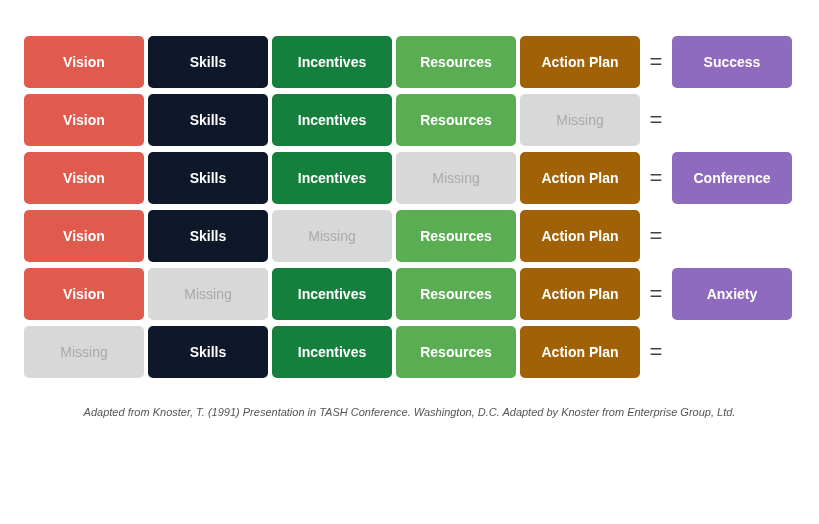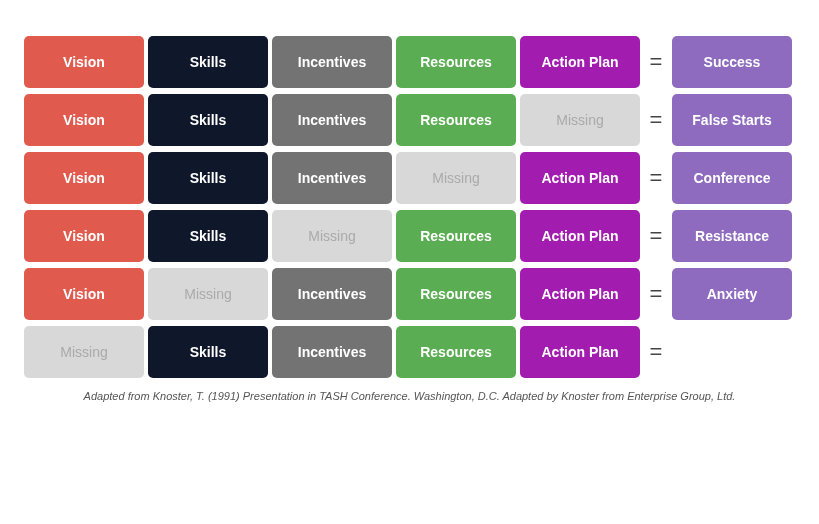--- a/index.html
+++ b/index.html
@@ -38,34 +38,34 @@
       color: white;
       flex-shrink: 0;
     }
     .cell.missing {
       background: #d8d8d8;
       color: #aaa;
       font-weight: normal;
     }
     .cell.vision    { background: #e05a4e; }
     .cell.skills    { background: #0f172a; }
-    .cell.incentives{ background: #737373; }
+    .cell.incentives{ background: #15803d; }
     .cell.resources { background: #5aad52; }
-    .cell.actionplan{ background: #a21caf; }
+    .cell.actionplan{ background: #a16207; }
     .cell.outcome   { background: #8e6bbf; }
     .equals {
       font-size: 22px;
       color: #444;
       width: 24px;
       text-align: center;
       flex-shrink: 0;
       font-weight: normal;
     }
     .footer {
-      margin-top: 12px;
+      margin-top: 28px;
       font-size: 11px;
       color: #555;
       text-align: center;
     }
     .footer em {
       font-style: italic;
     }
   </style>
 </head>
 <body>
@@ -82,39 +82,37 @@
       <div class="equals">=</div>
       <div class="cell outcome">Success</div>
     </div>
     <div class="row">
       <div class="cell vision">Vision</div>
       <div class="cell skills">Skills</div>
       <div class="cell incentives">Incentives</div>
       <div class="cell resources">Resources</div>
       <div class="cell missing">Missing</div>
       <div class="equals">=</div>
-      <div class="cell outcome">False Starts</div>
     </div>
     <div class="row">
       <div class="cell vision">Vision</div>
       <div class="cell skills">Skills</div>
       <div class="cell incentives">Incentives</div>
       <div class="cell missing">Missing</div>
       <div class="cell actionplan">Action Plan</div>
       <div class="equals">=</div>
       <div class="cell outcome">Conference</div>
     </div>
     <div class="row">
       <div class="cell vision">Vision</div>
       <div class="cell skills">Skills</div>
       <div class="cell missing">Missing</div>
       <div class="cell resources">Resources</div>
       <div class="cell actionplan">Action Plan</div>
       <div class="equals">=</div>
-      <div class="cell outcome">Resistance</div>
     </div>
     <div class="row">
       <div class="cell vision">Vision</div>
       <div class="cell missing">Missing</div>
       <div class="cell incentives">Incentives</div>
       <div class="cell resources">Resources</div>
       <div class="cell actionplan">Action Plan</div>
       <div class="equals">=</div>
       <div class="cell outcome">Anxiety</div>
     </div>

